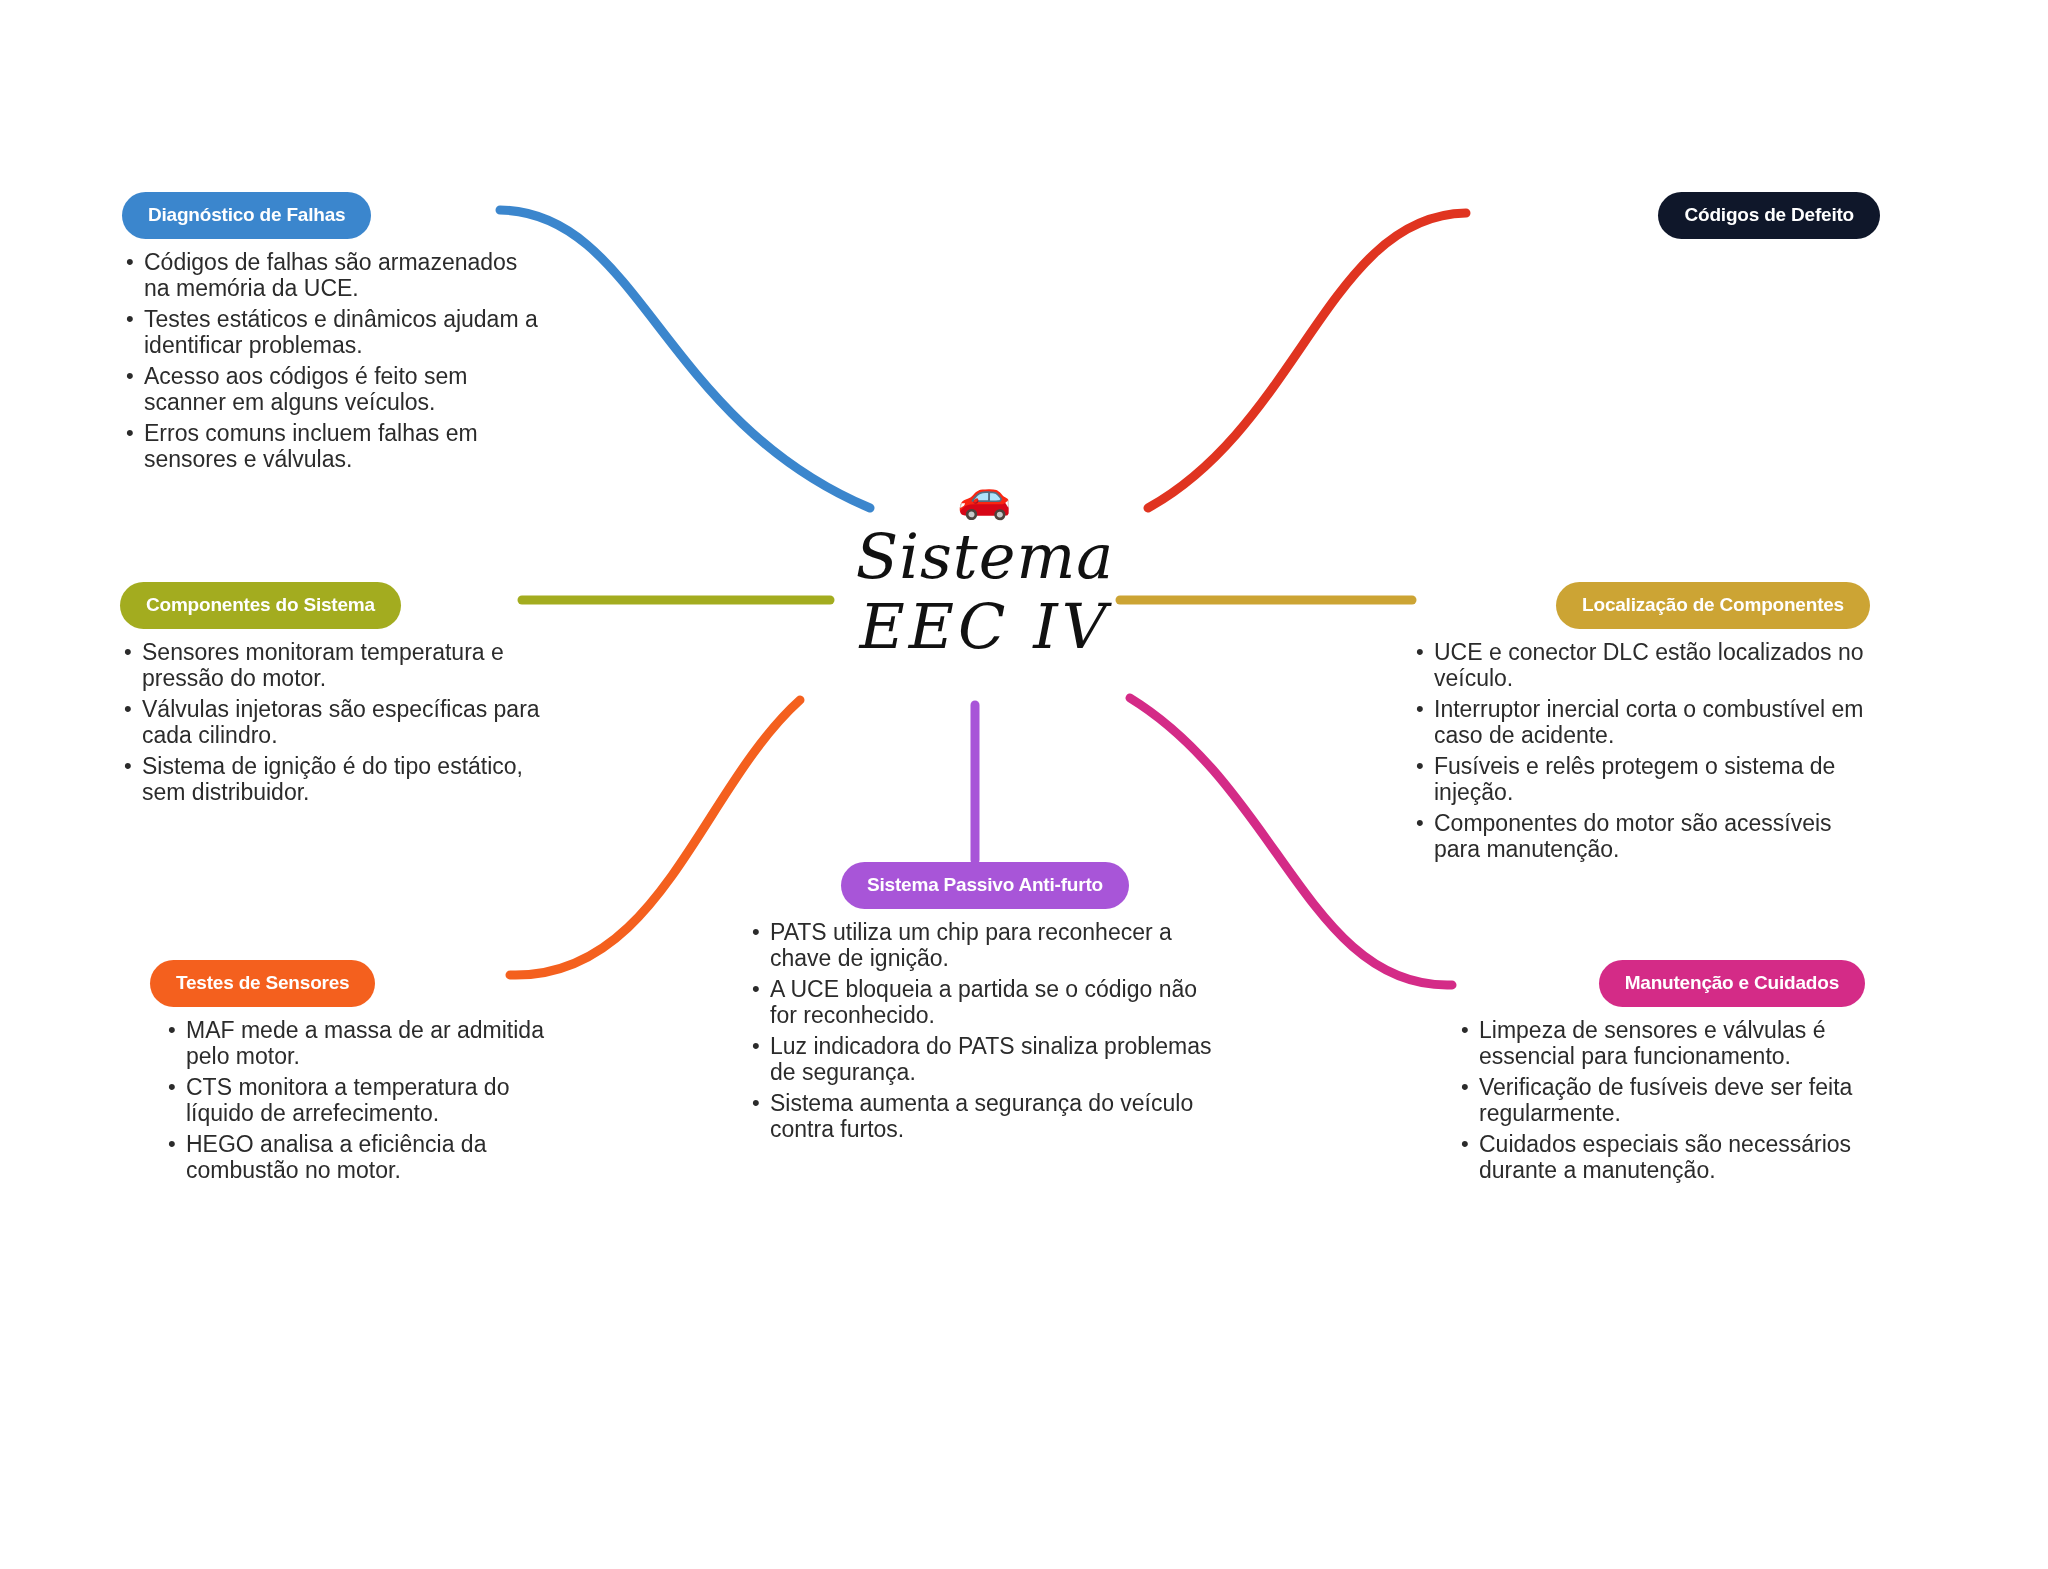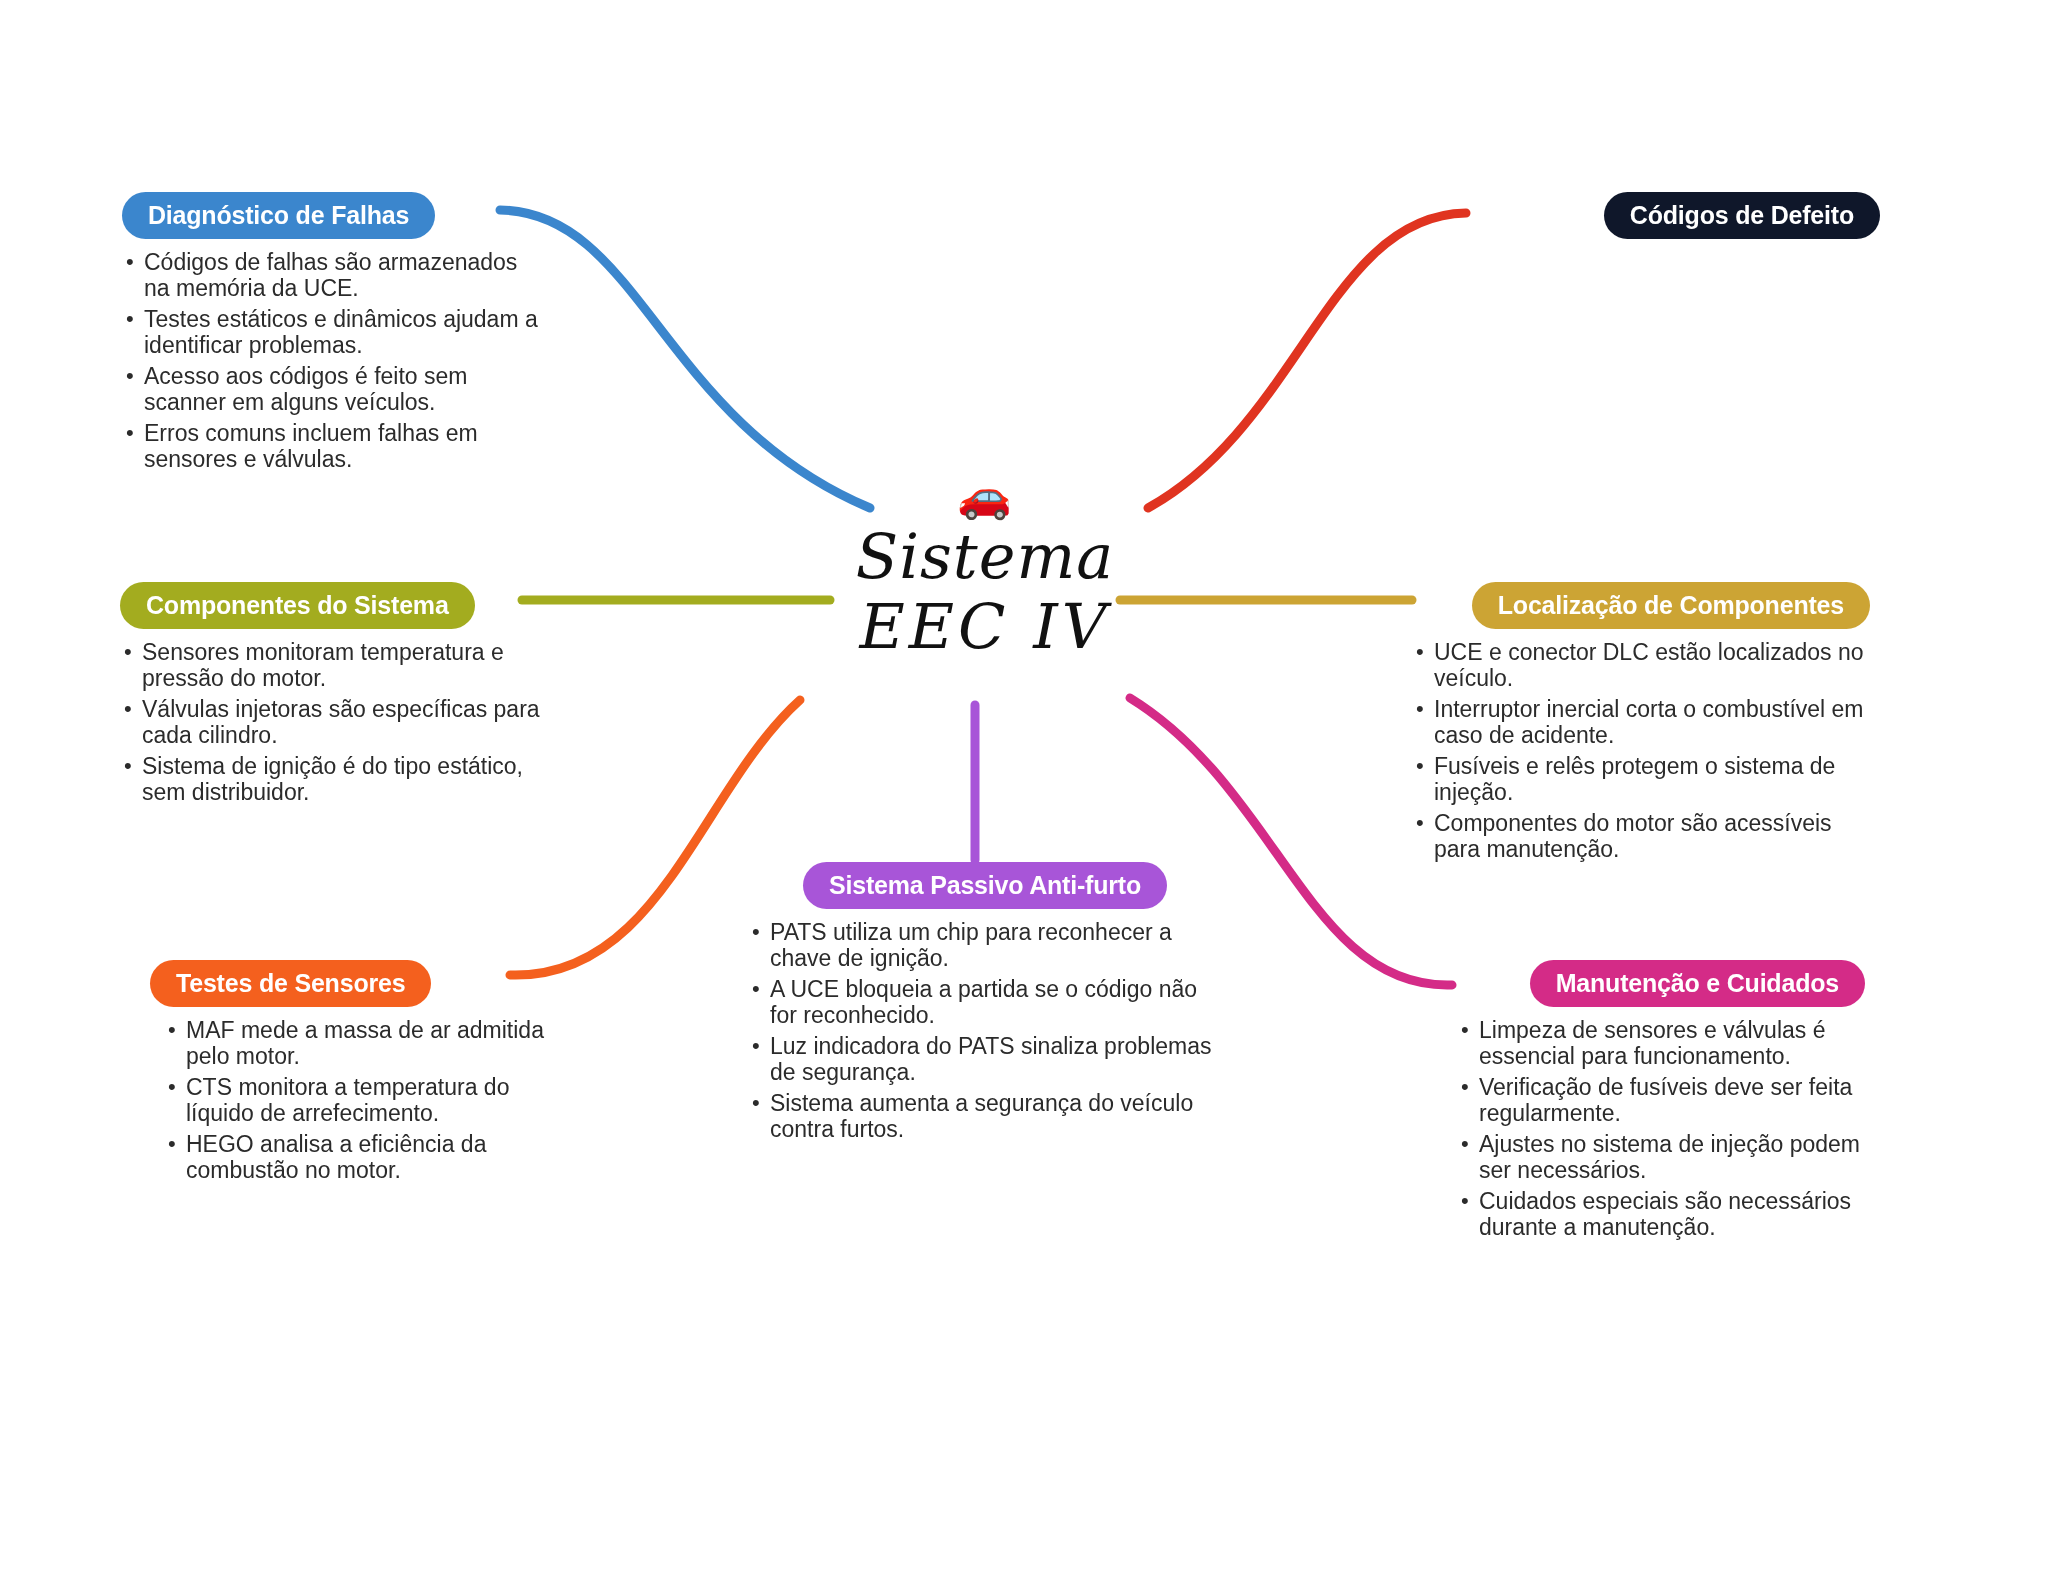--- a/index.html
+++ b/index.html
@@ -64,21 +64,21 @@
   
   .branch {
     position: absolute;
     z-index: 4;
   }
   .pill {
     display: inline-block;
     border-radius: 999px;
     color: #ffffff;
     font-weight: 700;
-    font-size: 25px;
+    font-size: 19px;
     line-height: 30px;
     padding: 8px 26px 9px 26px;
     white-space: nowrap;
     letter-spacing: -0.2px;
   }
   .pill-row {
     display: block;
     white-space: nowrap;
   }
   .branch.align-right .pill-row {
@@ -216,18 +216,17 @@
     </ul>
   </div>
 
   <div class="branch align-right" id="branch-manutencao">
     <span class="pill-row">
       <span class="pill" style="background: rgb(212, 43, 135);">Manutenção e Cuidados</span>
     </span>
     <ul class="bullets">
       <li>Limpeza de sensores e válvulas é essencial para funcionamento.</li>
       <li>Verificação de fusíveis deve ser feita regularmente.</li>
-      <li>Ajustes no sistema de injeção podem ser necessários.</li>
       <li>Cuidados especiais são necessários durante a manutenção.</li>
     </ul>
   </div>
 
 </div>
 
 </body></html>

